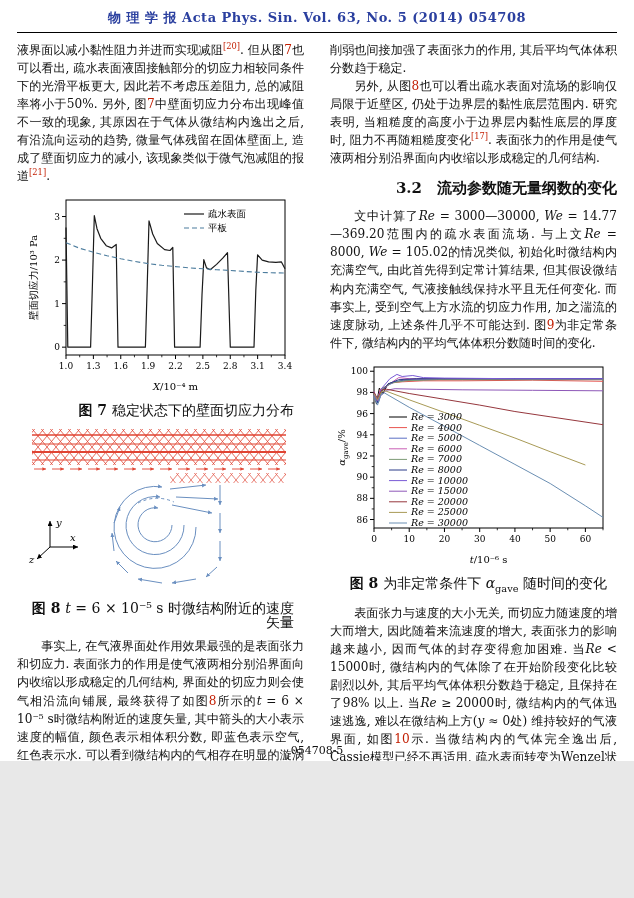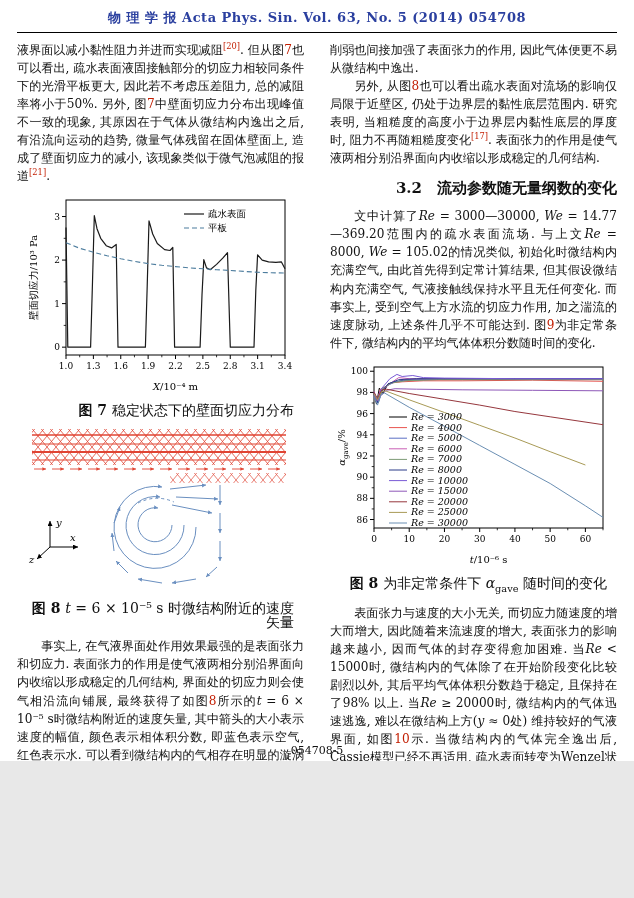--- a/index.html
+++ b/index.html
@@ -160,21 +160,21 @@
           <text x="50" y="116" font-size="10" font-style="italic">x</text>
           <text x="9" y="138" font-size="10" font-style="italic">z</text>
         </svg>
         <div class="cap"><span class="b">图 8  </span><span class="m">t</span><span> = 6 × 10⁻⁵ s 时微结构附近的速度矢量</span></div>
       </div>
 
       <p class="body ind"><span>事实上, 在气液界面处作用效果最强的是表面张力和切应力. 表面张力的作用是使气液两相分别沿界面向内收缩以形成稳定的几何结构, 界面处的切应力则会使气相沿流向铺展, 最终获得了如图</span><span class="fig">8</span><span>所示的</span><span class="m">t</span><span> = 6 × 10⁻⁵ s时微结构附近的速度矢量, 其中箭头的大小表示速度的幅值, 颜色表示相体积分数, 即蓝色表示空气, 红色表示水. 可以看到微结构内的气相存在明显的漩涡结构: 气体以此种方式旋转实际上削弱了水流对气体的切应力, 使该结构呈现很好的稳定性. 事实上, 通过旋转减小切应力和能量消耗, 并维持稳定的现象在自然界普遍存在, 如龙卷风、漩涡、滚轴等. 另外, 切应力的</span></p>
     </div>
 
     <div class="col">
-      <p class="body"><span>削弱也间接加强了表面张力的作用, 因此气体便更不易从微结构中逸出.</span></p>
+      <p class="body"><span>削弱也间接加强了表面张力的作用, 其后平均气体体积分数趋于稳定.</span></p>
       <p class="body ind"><span>另外, 从图</span><span class="fig">8</span><span>也可以看出疏水表面对流场的影响仅局限于近壁区, 仍处于边界层的黏性底层范围内. 研究表明, 当粗糙度的高度小于边界层内黏性底层的厚度时, 阻力不再随粗糙度变化</span><span class="ref">[17]</span><span>. 表面张力的作用是使气液两相分别沿界面向内收缩以形成稳定的几何结构.</span></p>
 
       <h2 class="sec">3.2　流动参数随无量纲数的变化</h2>
 
       <p class="body ind"><span>文中计算了</span><span class="m">Re</span><span> = 3000—30000, </span><span class="m">We</span><span> = 14.77—369.20范围内的疏水表面流场.  与上文</span><span class="m">Re</span><span> = 8000, </span><span class="m">We</span><span> = 105.02的情况类似, 初始化时微结构内充满空气, 由此首先得到定常计算结果, 但其假设微结构内充满空气, 气液接触线保持水平且无任何变化. 而事实上, 受到空气上方水流的切应力作用, 加之湍流的速度脉动, 上述条件几乎不可能达到. 图</span><span class="fig">9</span><span>为非定常条件下, 微结构内的平均气体体积分数随时间的变化.</span></p>
 
       <div class="figblock">
         <svg width="280" height="208">
             <rect x="40" y="7" width="229" height="161" fill="#fff" stroke="#000" stroke-width="1"></rect>
             <line x1="40" y1="168" x2="40" y2="172" stroke="#000" stroke-width="1"></line>

